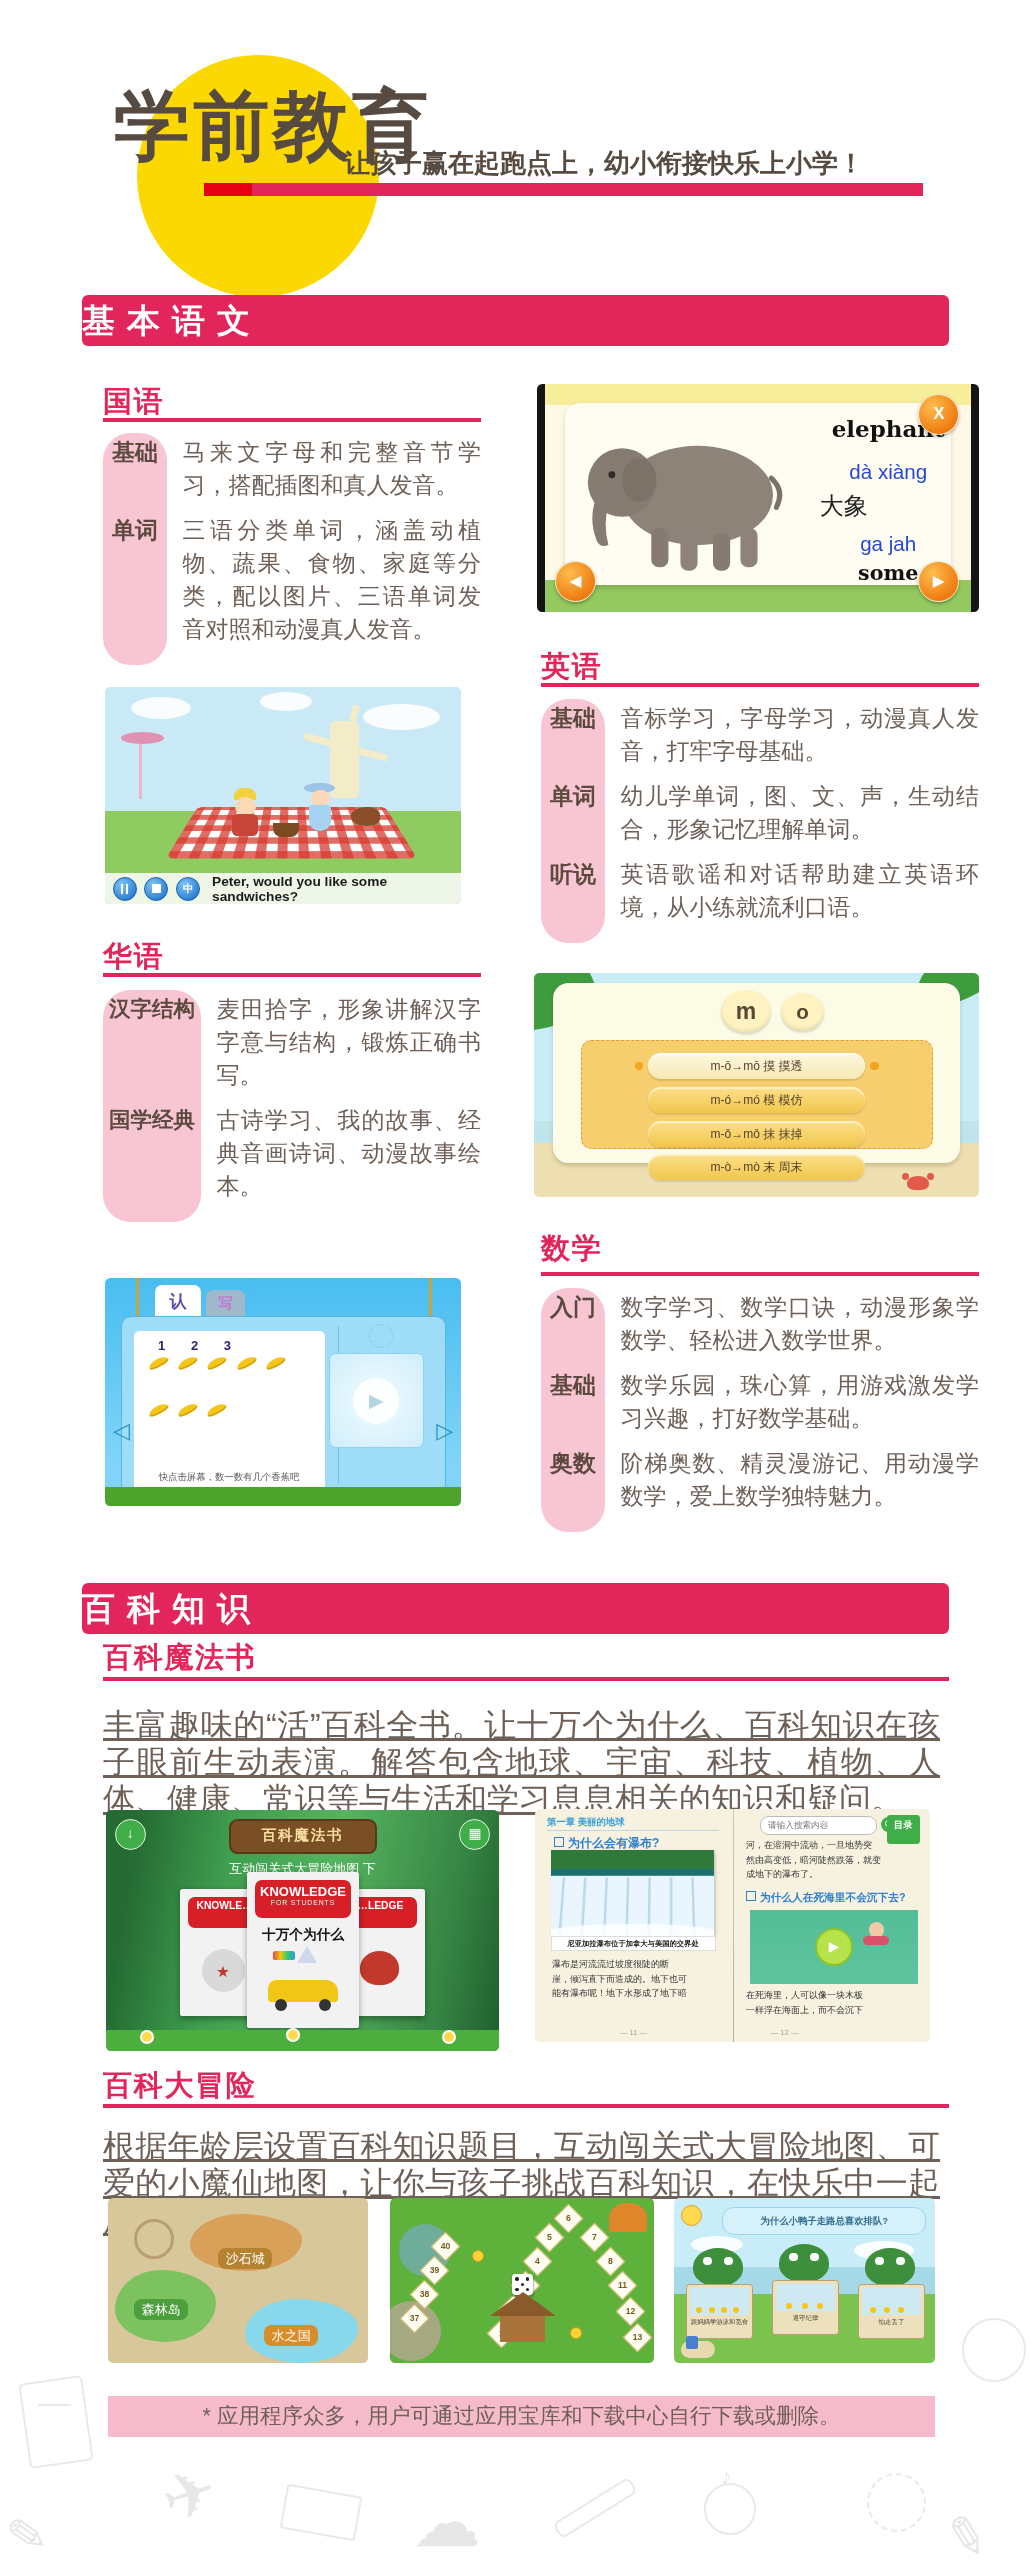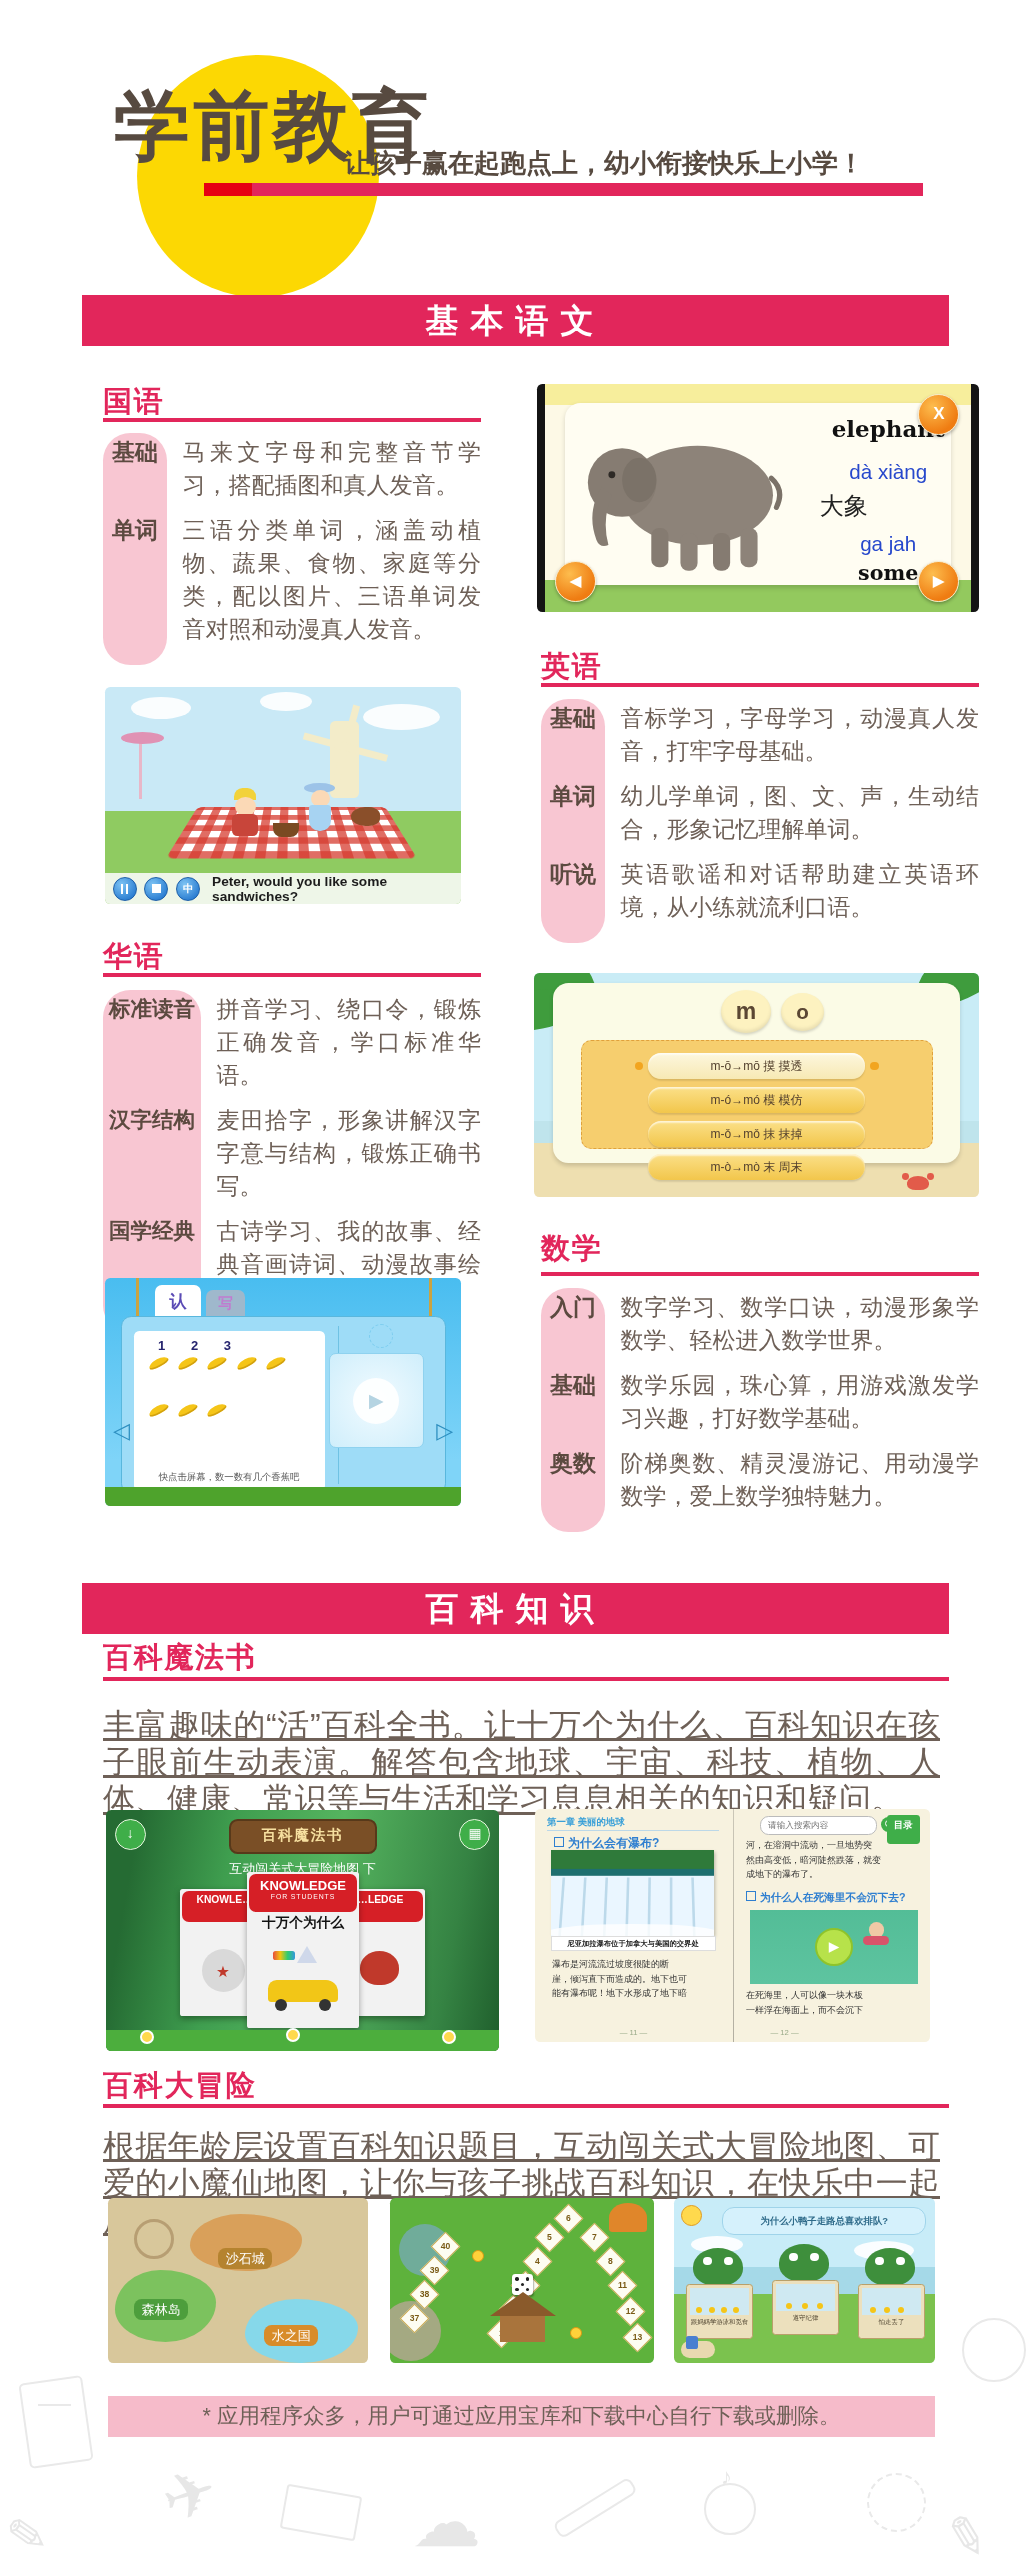--- a/index.html
+++ b/index.html
@@ -8,21 +8,21 @@
   .abs{position:absolute;}
 
   
   .sun{left:137px;top:55px;width:242px;height:242px;border-radius:50%;background:#fcd803;}
   .main-title{left:114px;top:76px;font-size:76px;font-weight:900;color:#574a40;letter-spacing:3.4px;}
   .tagline{left:344px;top:146px;font-size:26px;font-weight:bold;color:#574a40;}
   .rule-red{left:204px;top:183px;width:49px;height:13px;background:#e60012;}
   .rule-pink{left:252px;top:183px;width:671px;height:13px;background:#e2265b;}
 
   .banner{left:82px;width:867px;height:51px;background:#e2265b;color:#fff;
-          font-size:33px;font-weight:bold;text-align:center;line-height:51px;letter-spacing:12px;}
+          font-size:33px;font-weight:bold;line-height:51px;letter-spacing:12px;border-radius:6px;}
   .banner1{top:295px;} .banner2{top:1583px;}
 
   .sec-title{font-size:29px;font-weight:bold;color:#e2265b;letter-spacing:1.7px;}
   .sec-rule{height:4.3px;background:#e2265b;}
 
   
   .info-block{position:absolute;}
   .pill{position:absolute;left:0;top:-3.4px;bottom:-6.9px;background:#f8c6d2;border-radius:27.5px;}
   .irow{display:flex;position:relative;margin-bottom:12px;justify-content:flex-end;}
   .ilabel{flex:0 0 64px;text-align:center;font-weight:bold;color:#5c4a40;font-size:23px;line-height:33px;}
@@ -112,21 +112,21 @@
   .para{position:absolute;font-size:32px;line-height:37px;color:#6e6057;text-align:justify;text-decoration:underline;}
 
   
   .mb-frame{left:106px;top:1810px;width:393px;height:241px;
             background:linear-gradient(100deg,#256b33 0 8%,#3f9e4f 30%,#55b45f 55%,#358343 85%,#1f5e2c 100%);}
   .mb-sign{position:absolute;left:50%;top:8.6px;transform:translateX(-50%);width:144px;height:31px;background:#7a4f26;
            border:2.6px solid #57391a;border-radius:8.6px;color:#f7e0a0;font-weight:bold;font-size:14.6px;
            text-align:center;line-height:29px;letter-spacing:1.7px;}
   .mb-caption{position:absolute;left:0;right:0;top:50px;text-align:center;color:#fff;font-size:13px;}
   .book{position:absolute;background:#f2f2f2;border-radius:2.6px;box-shadow:0 2.6px 6.9px rgba(0,0,0,.35);}
-  .book-banner{margin:2px;height:38px;background:#d61f26;border-radius:6.9px;color:#fff;text-align:center;}
+  .book-banner{margin:8px;height:38px;background:#d61f26;border-radius:6.9px;color:#fff;text-align:center;}
   .book-cn{text-align:center;font-weight:bold;color:#111;}
   .green-btn{position:absolute;width:29px;height:29px;border-radius:50%;background:#3fae49;border:1.7px solid #e8f5e0;
              color:#fff;text-align:center;line-height:27.5px;font-size:13.7px;font-weight:bold;}
   .mb-grass{position:absolute;left:0;right:0;bottom:0;height:20.6px;background:#4cae3d;}
   .flower{position:absolute;width:10.3px;height:10.3px;border-radius:50%;background:#ffd94d;border:2.6px solid #fff;}
 
   
   .bp-frame{left:535px;top:1809px;width:395px;height:233px;background:#f7f2df;}
   .bp-fold{position:absolute;left:50%;top:0;bottom:0;width:1.7px;background:linear-gradient(rgba(0,0,0,.18),rgba(0,0,0,.28));}
   .bp-chapter{position:absolute;left:12px;top:6.9px;font-size:9.4px;font-weight:bold;color:#3aa0d8;}
@@ -277,24 +277,20 @@
     <div class="blue-btn stop-sq"></div>
     <div class="blue-btn">中</div>
     <div class="cart-sub">Peter, would you like some sandwiches?</div>
   </div>
 </div>
 
 <div class="abs sec-title" style="left:103px;top:937px;">华语</div>
 <div class="abs sec-rule" style="left:103px;top:973px;width:378px;"></div>
 <div class="info-block wide" style="left:103px;top:993px;width:378px;">
   <div class="pill"></div>
-  <div class="irow">
-    <div class="ilabel">标准读音</div>
-    <div class="itext">拼音学习、绕口令，锻炼正确发音，学口标准华语。</div>
-  </div>
   <div class="irow">
     <div class="ilabel">汉字结构</div>
     <div class="itext">麦田拾字，形象讲解汉字字意与结构，锻炼正确书写。</div>
   </div>
   <div class="irow">
     <div class="ilabel">国学经典</div>
     <div class="itext">古诗学习、我的故事、经典音画诗词、动漫故事绘本。</div>
   </div>
 </div>
 

